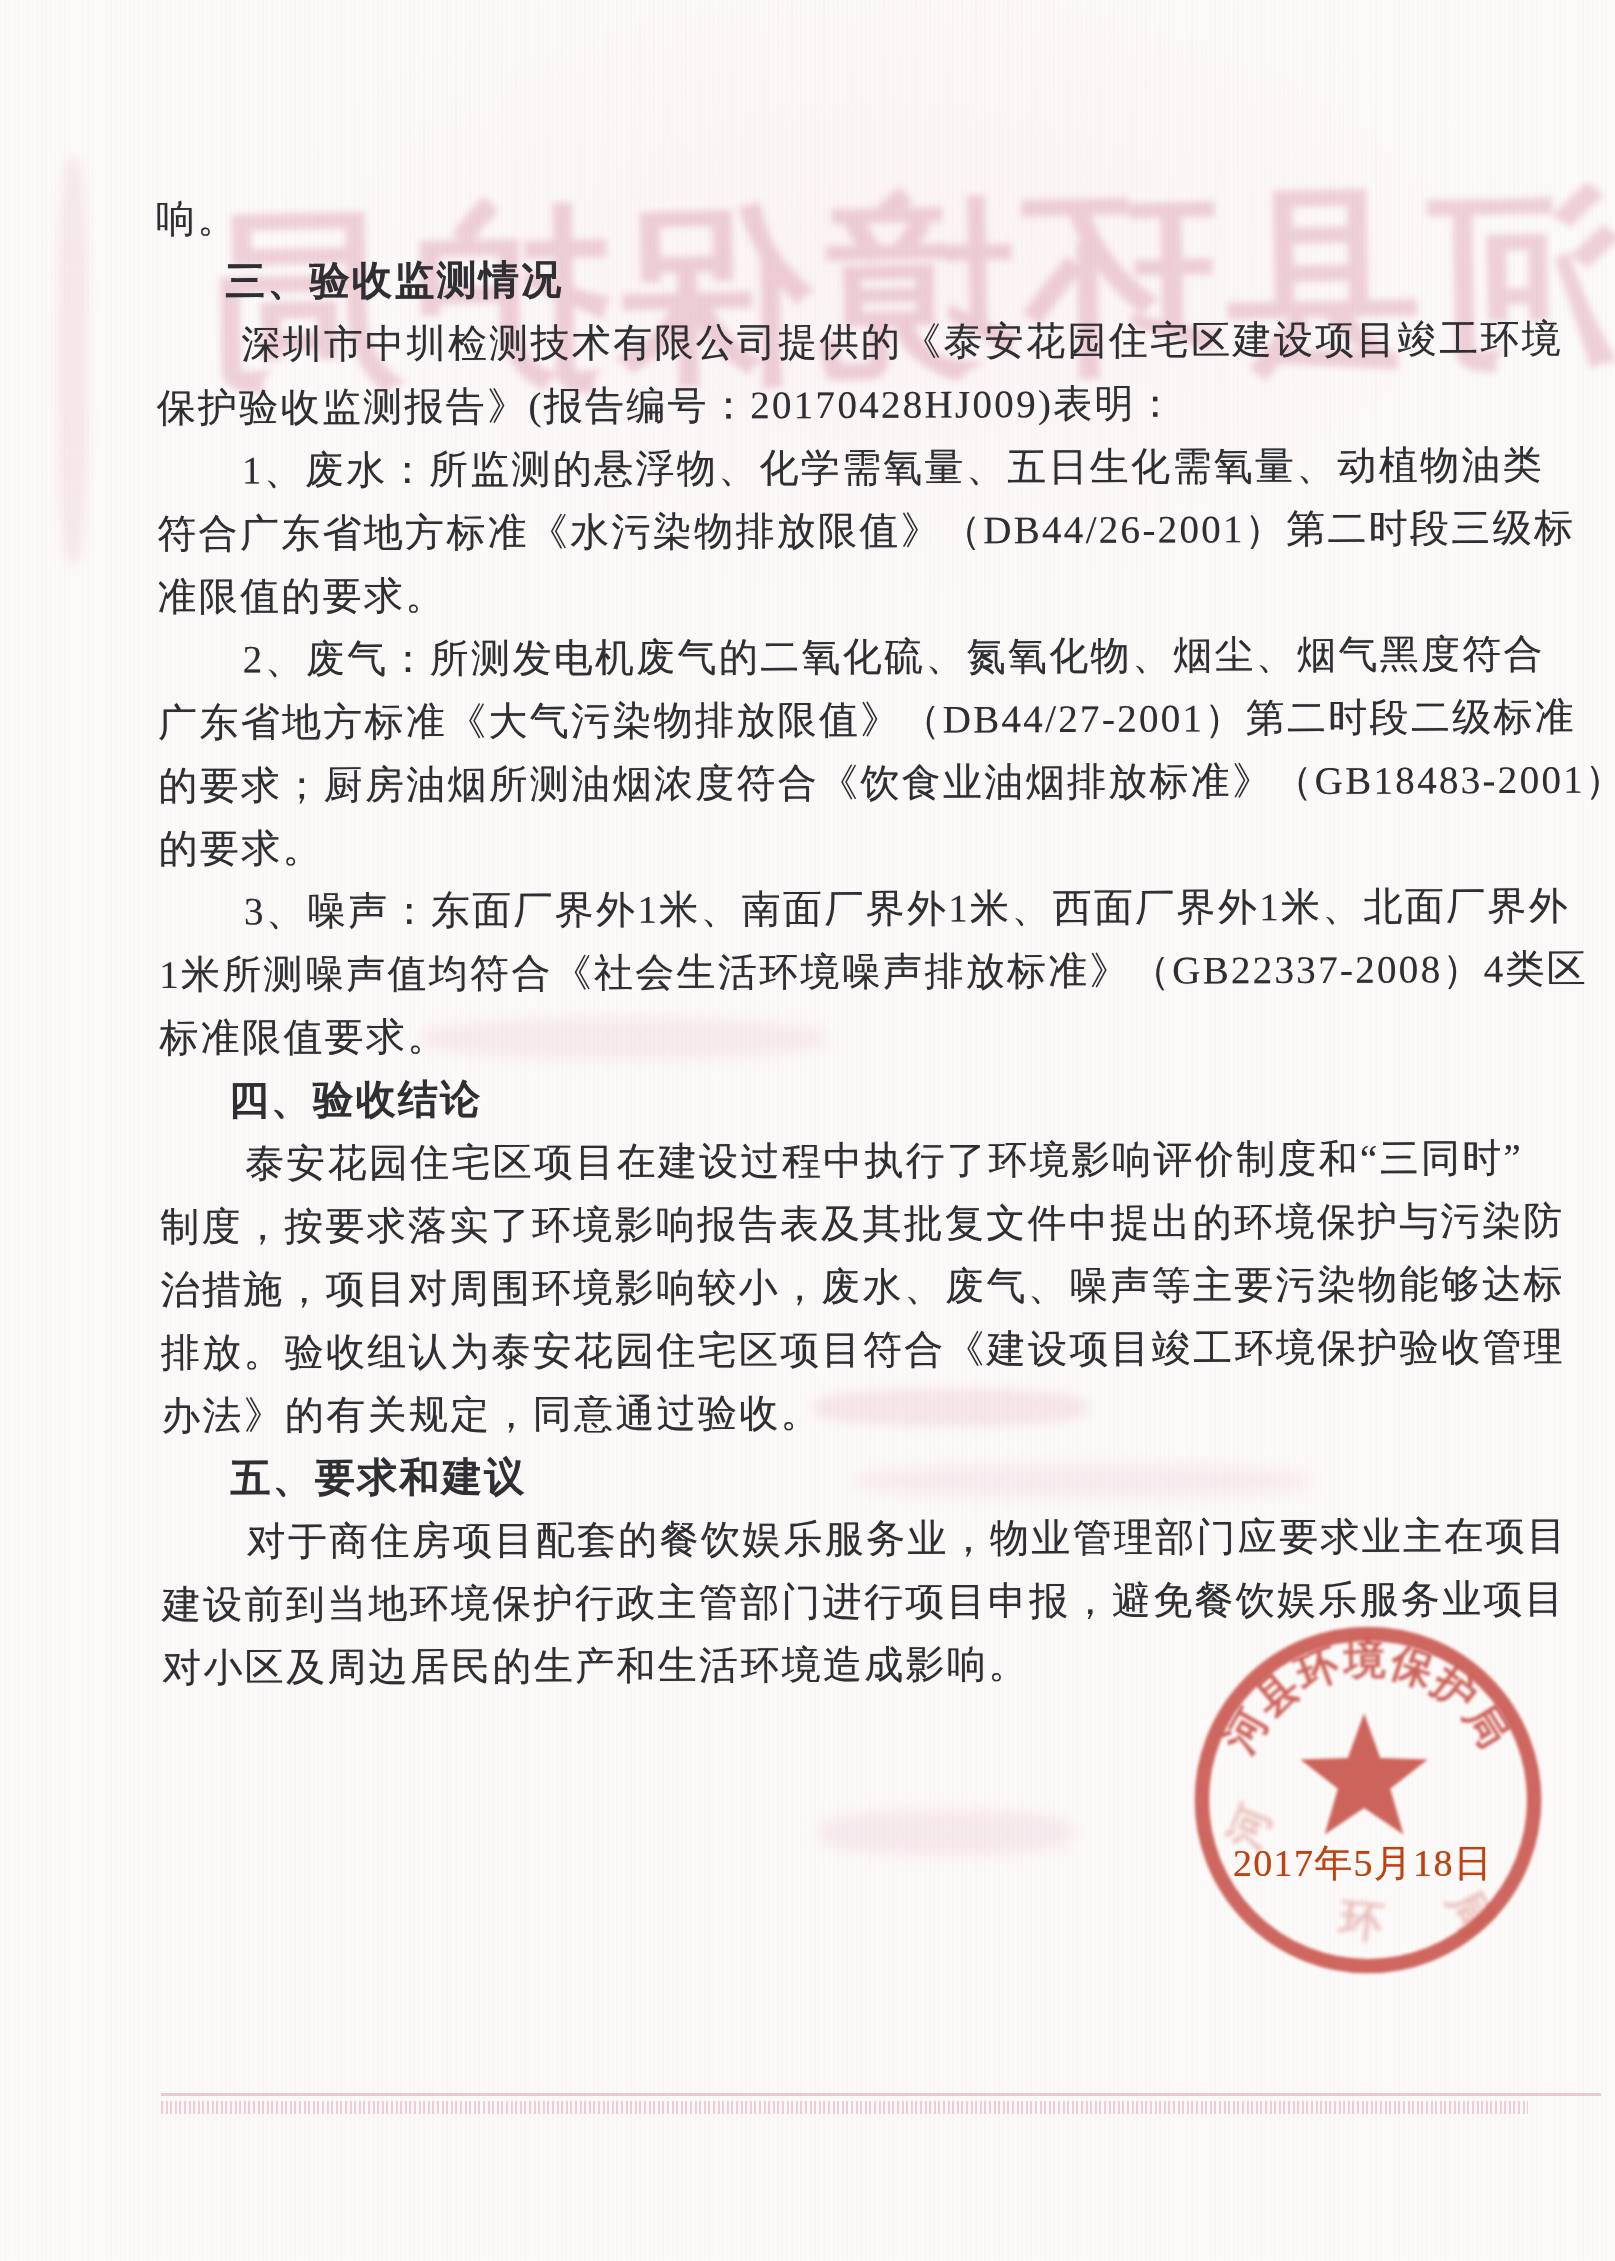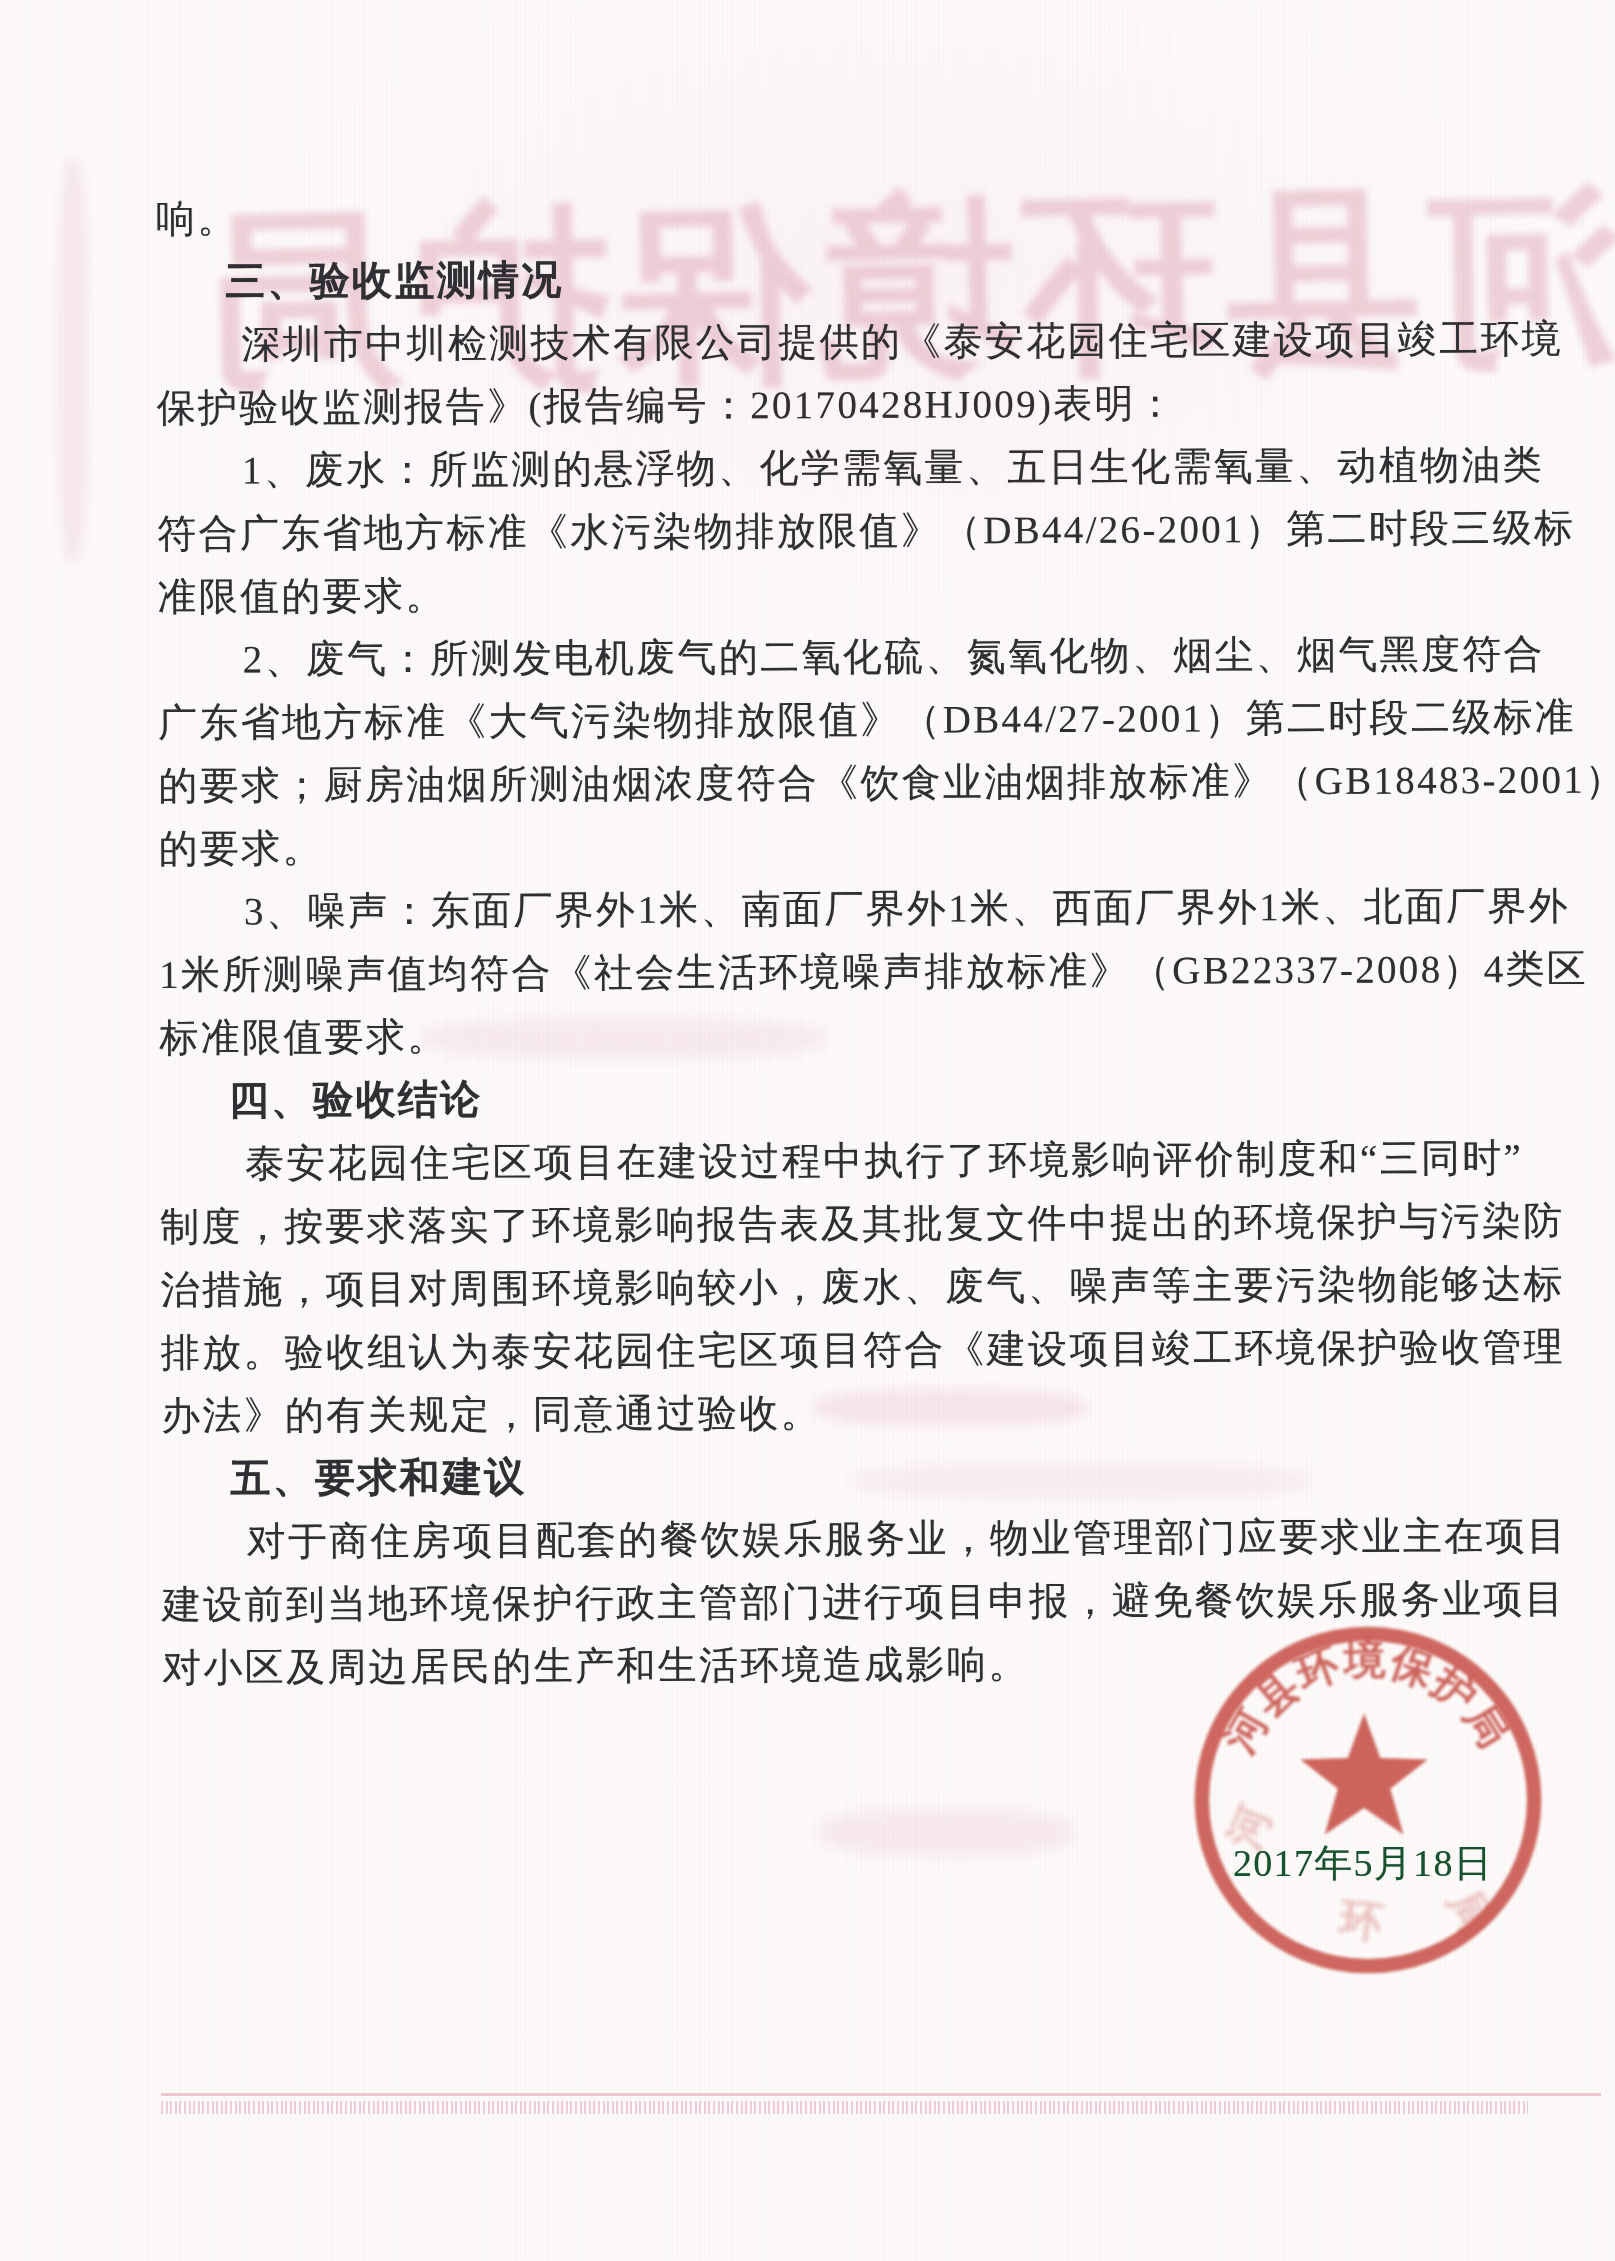--- a/index.html
+++ b/index.html
@@ -31,21 +31,21 @@
   }
   .line{
     height:63px;line-height:63px;font-size:39px;letter-spacing:2.3px;
     white-space:nowrap;
     text-shadow:0 0 0.7px rgba(40,40,45,0.45);
   }
   .line.heading{font-weight:700;font-size:40px;text-indent:69px;}
   .line.para-first{text-indent:85px;}
   .date-line{
     position:absolute;left:1233px;top:1840px;width:315px;height:46px;
-    font-size:38px;line-height:46px;letter-spacing:1.3px;color:#14532d;
+    font-size:38px;line-height:46px;letter-spacing:1.3px;color:#c2410c;
     white-space:nowrap;z-index:5;
     text-shadow:0 0 0.7px rgba(30,30,35,0.5);
   }
   .seal{
     position:absolute;left:1192px;top:1624px;width:352px;height:352px;z-index:4;
     opacity:0.93;
   }
   .smudge{position:absolute;pointer-events:none;border-radius:40%;}
   .smudge.s1{left:58px;top:157px;width:29.5px;height:407px;background:rgba(222,150,170,0.18);filter:blur(5.9px);}
   .smudge.s2{left:420px;top:1018px;width:407px;height:41px;background:rgba(228,160,180,0.17);filter:blur(7.2px);}

